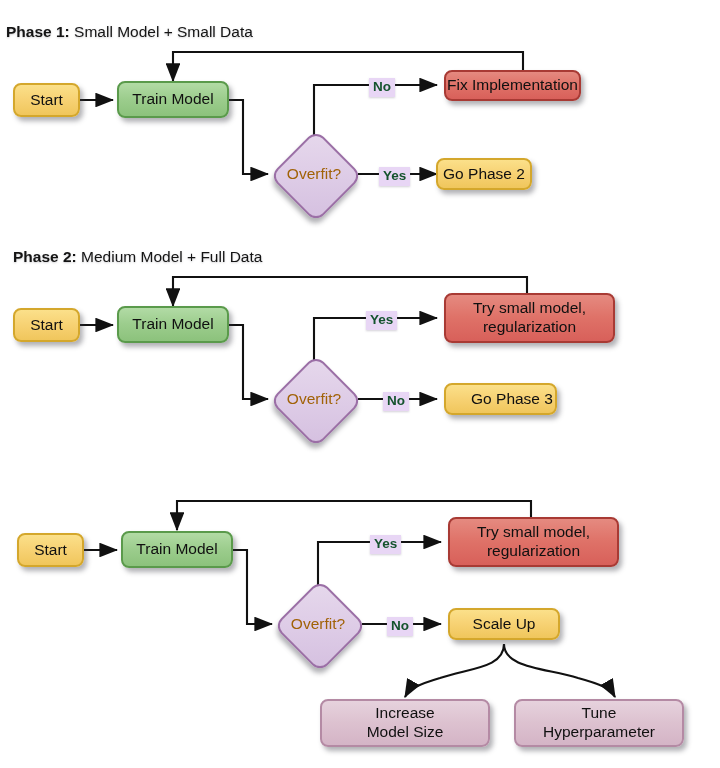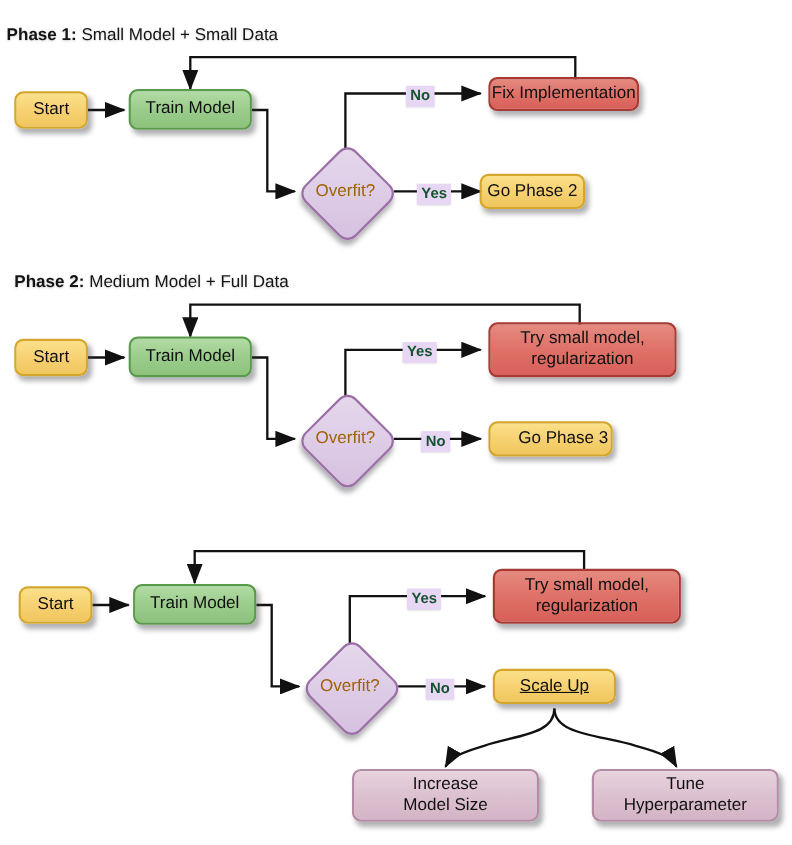--- a/index.html
+++ b/index.html
@@ -239,21 +239,21 @@
     <div class="dia-label">Overfit?</div>
   </div>
 
   <div class="edge-label" style="left:370px; top:535px;">Yes</div>
 
   <div class="edge-label" style="left:387px; top:617px;">No</div>
 
   <div class="node n-red" style="left:448px; top:517px; width:171px; height:50px;">Try small model,
 regularization</div>
 
-  <div class="node n-yellow" style="left:448px; top:608px; width:112px; height:32px;text-decoration:underline;">Scale Up</div>
+  <div class="node n-yellow" style="left:448px; top:608px; width:112px; height:32px;">Scale Up</div>
 
   <div class="node n-mauve" style="left:320px; top:699px; width:170px; height:48px;">Increase
 Model Size</div>
 
-  <div class="node n-mauve" style="left:538px; top:699px; width:170px; height:48px;">Tune
+  <div class="node n-mauve" style="left:514px; top:699px; width:170px; height:48px;">Tune
 Hyperparameter</div>
 
 </div>
 
 </body></html>

